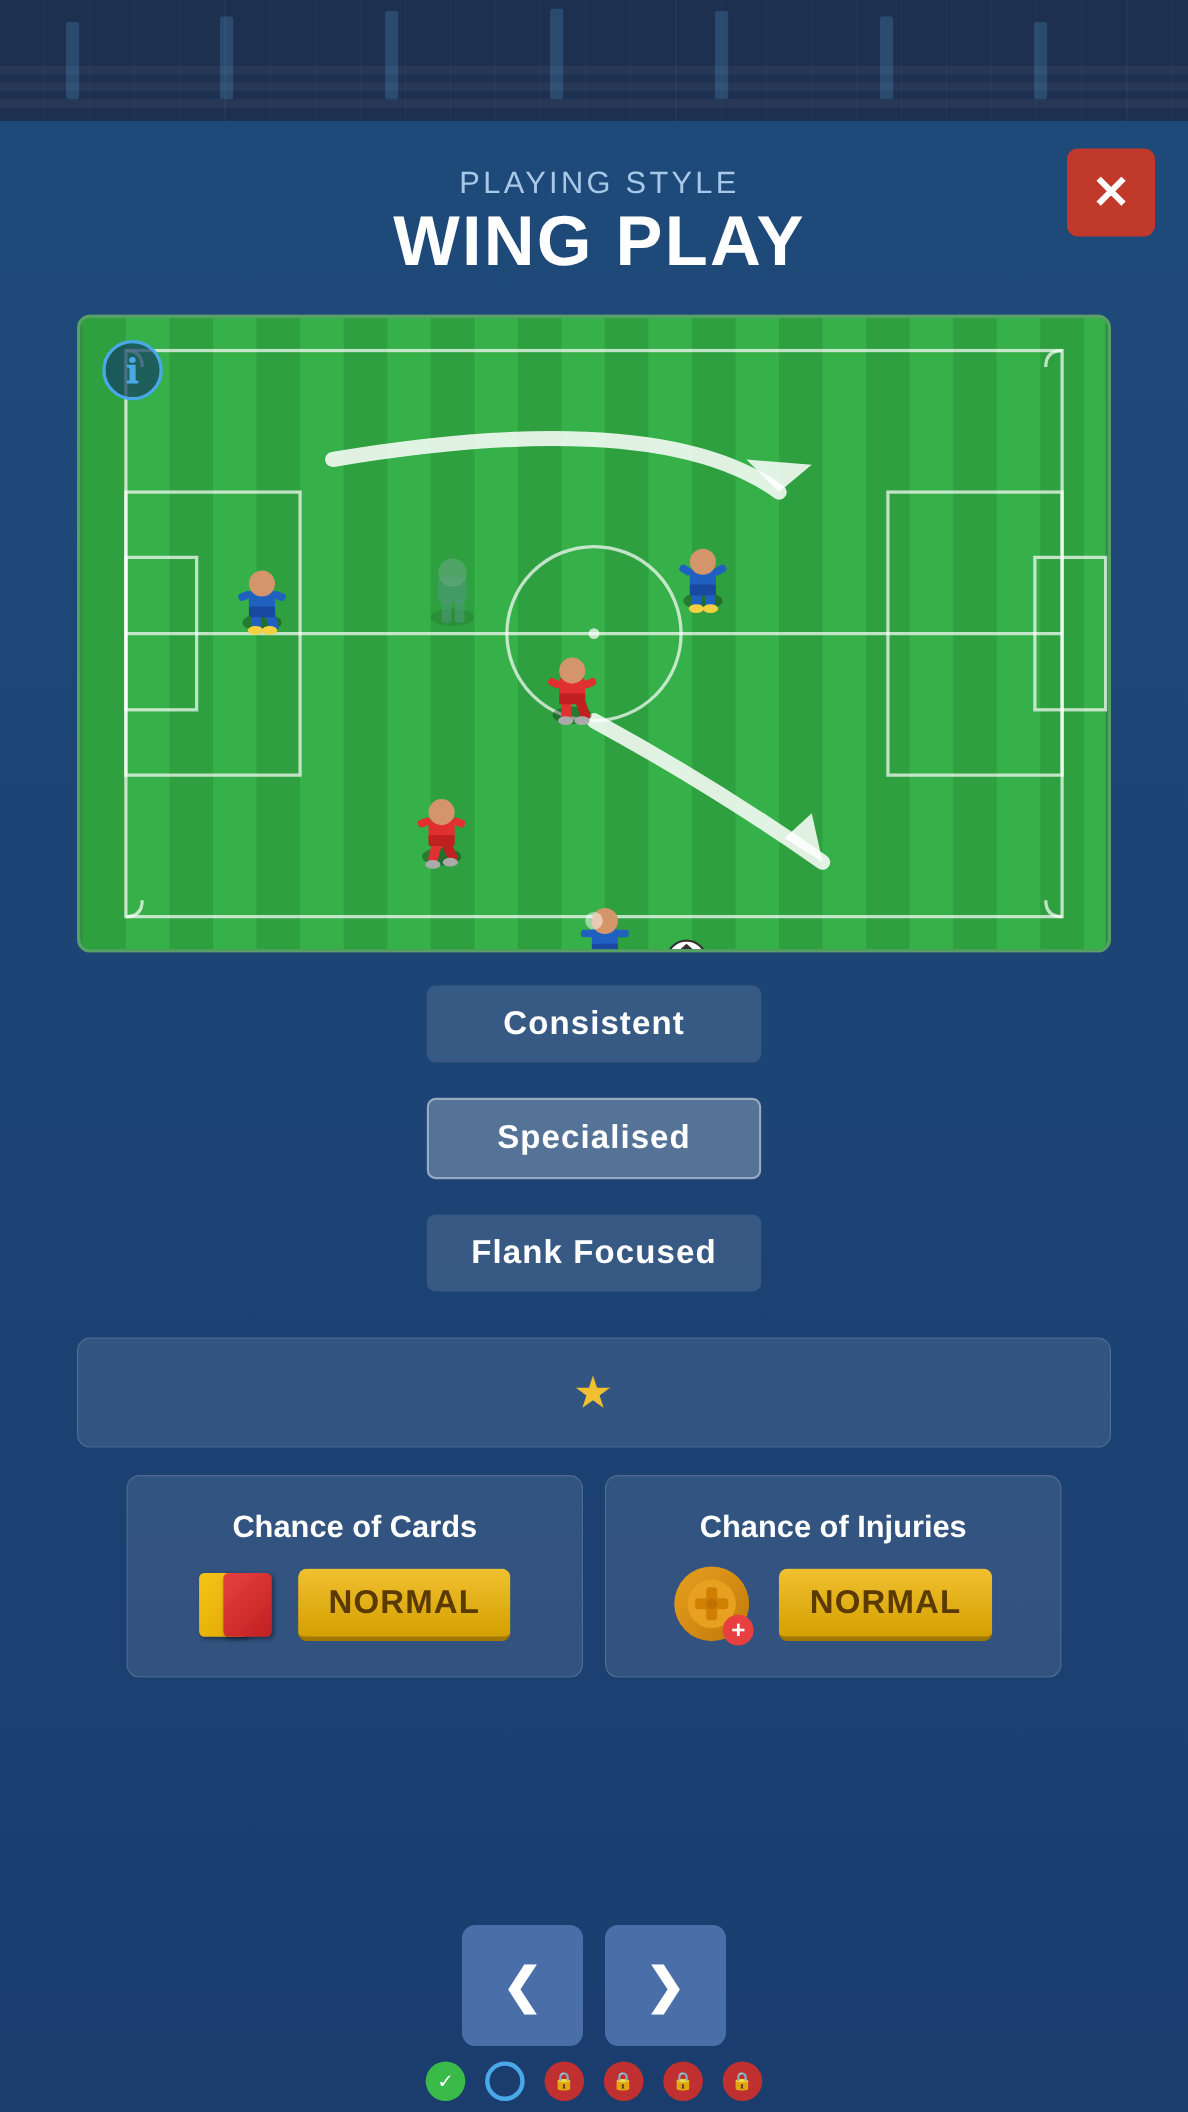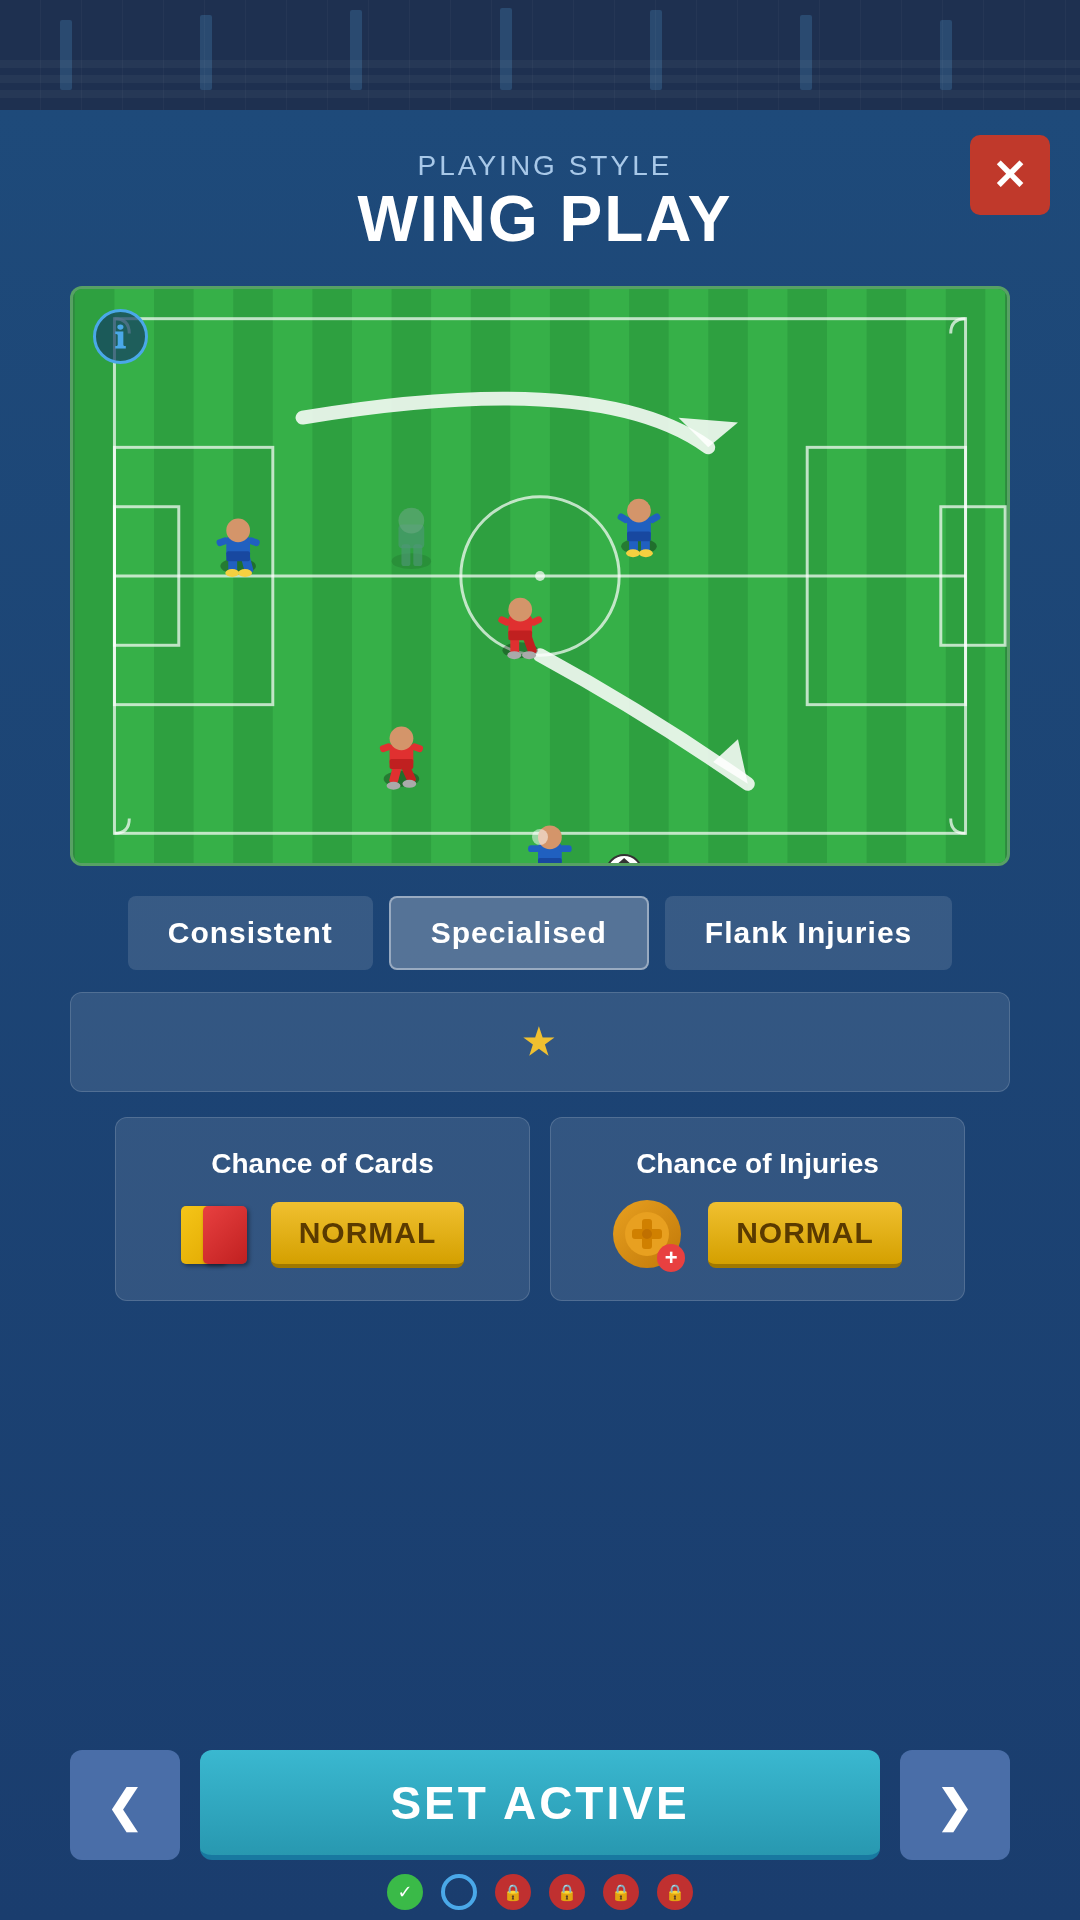--- a/index.html
+++ b/index.html
@@ -128,22 +128,23 @@
     .info-btn span {
       color: #4aa8e8;
       font-size: 30px;
       font-weight: bold;
       font-family: serif;
     }
 
     
     .style-tabs {
       display: flex;
-      gap: 16px;
-      margin-bottom: 22px;
+      gap: 32px;
+      margin-bottom: 42px;
+      flex-direction: column;
     }
     .style-tab {
       padding: 18px 40px;
       border-radius: 8px;
       background: rgba(255,255,255,0.12);
       color: white;
       font-size: 30px;
       font-weight: bold;
       cursor: pointer;
       border: none;
@@ -561,21 +562,21 @@
       <span>ℹ</span>
     </div>
 
     
     <div class="carousel-dot"></div>
   </div>
 
   <div class="style-tabs">
     <button class="style-tab">Consistent</button>
     <button class="style-tab active">Specialised</button>
-    <button class="style-tab">Flank Injuries</button>
+    <button class="style-tab">Flank Focused</button>
   </div>
 
   <div class="ideal-section">
     <div class="ideal-value">
       <span class="star-icon">★</span>
     </div>
   </div>
 
   <div class="stats-row">
 
@@ -607,23 +608,20 @@
         </div>
         <div class="stat-badge">NORMAL</div>
       </div>
     </div>
   </div>
 
   <div class="bottom-nav">
     <button class="nav-arrow-btn">
       <span>❮</span>
     </button>
-    <button class="set-active-btn">
-      <span class="set-active-text">SET ACTIVE</span>
-    </button>
     <button class="nav-arrow-btn">
       <span>❯</span>
     </button>
   </div>
 
   <div class="pagination">
 
     <div class="dot dot-check">
       <span class="dot-inner">✓</span>
     </div>

